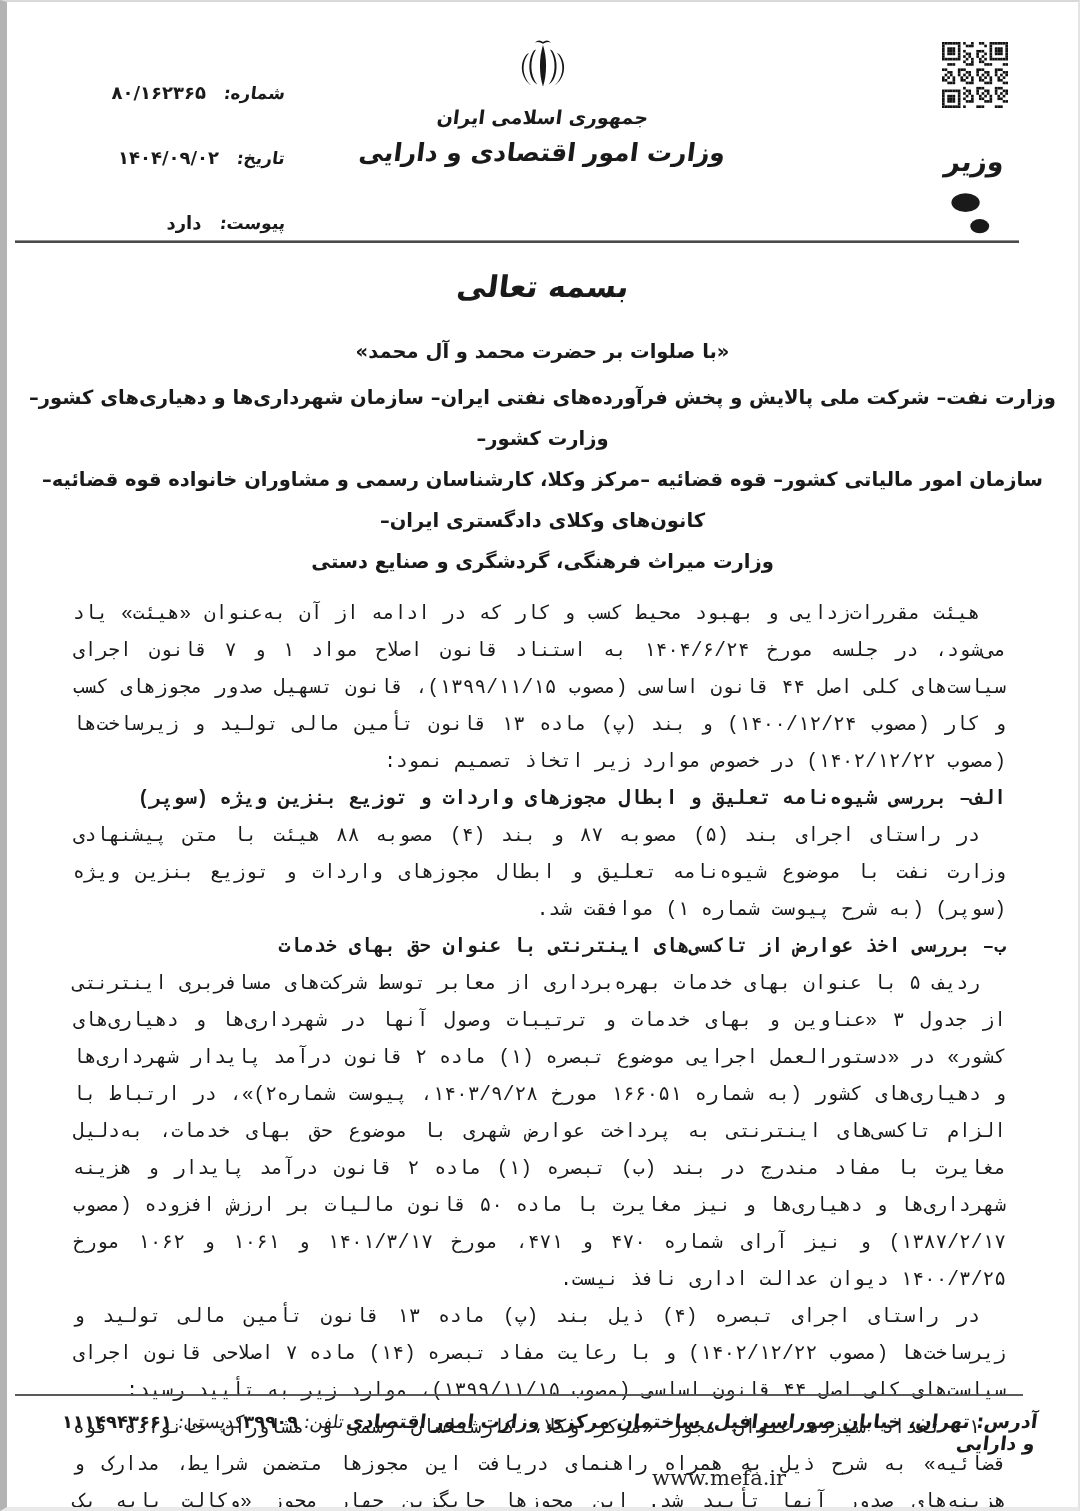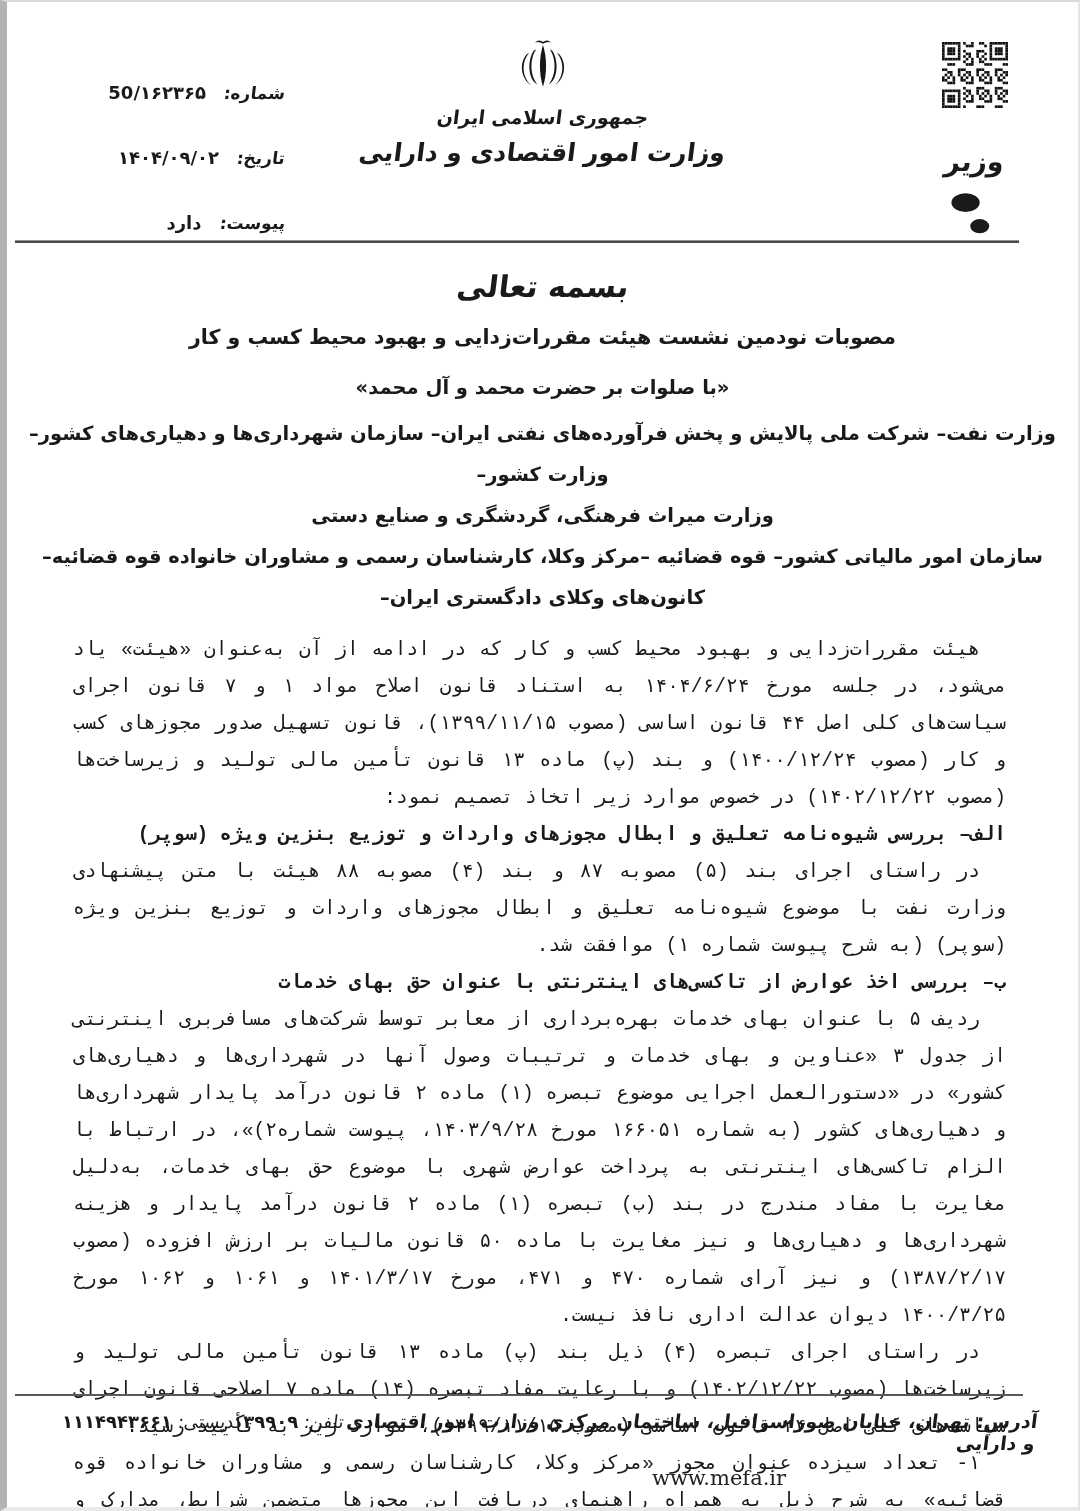--- a/index.html
+++ b/index.html
@@ -66,21 +66,21 @@
              transform: translateX(170px); font-family: "DejaVu Serif", serif; color: #222; }
 </style>
 </head>
 <body>
 
 <div class="page">
 
   <div class="meta">
     <div class="meta-row">
       <span class="meta-label nastaliq">شماره:</span>
-      <span class="meta-value">50/۱۶۲۳۶۵</span>
+      <span class="meta-value">۸۰/۱۶۲۳۶۵</span>
     </div>
     <div class="meta-row">
       <span class="meta-label nastaliq">تاریخ:</span>
       <span class="meta-value">۱۴۰۴/۰۹/۰۲</span>
     </div>
     <div class="meta-row">
       <span class="meta-label nastaliq">پیوست:</span>
       <span class="meta-value">دارد</span>
     </div>
   </div>
@@ -371,27 +371,26 @@
             <ellipse cx="8" cy="8" rx="2" ry="1.5"></ellipse>
           </g>
         </svg>
     </div>
   </div>
 
   <div class="top-rule"></div>
 
   <div class="content">
     <div class="basmala"><span class="nastaliq">بسمه تعالی</span></div>
-    <div class="title-main">مصوبات نودمین نشست هیئت مقررات‌زدایی و بهبود محیط کسب و کار</div>
     <div class="salawat">«با صلوات بر حضرت محمد و آل محمد»</div>
 
     <div class="recipients">
       <div>وزارت نفت– شرکت ملی پالایش و پخش فرآورده‌های نفتی ایران– سازمان شهرداری‌ها و دهیاری‌های کشور–وزارت کشور–</div>
+      <div>سازمان امور مالیاتی کشور– قوه قضائیه –مرکز وکلا، کارشناسان رسمی و مشاوران خانواده قوه قضائیه– کانون‌های وکلای دادگستری ایران–</div>
       <div>وزارت میراث فرهنگی، گردشگری و صنایع دستی</div>
-      <div>سازمان امور مالیاتی کشور– قوه قضائیه –مرکز وکلا، کارشناسان رسمی و مشاوران خانواده قوه قضائیه– کانون‌های وکلای دادگستری ایران–</div>
     </div>
 
     <div class="body-text">
       <p>هیئت مقررات‌زدایی و بهبود محیط کسب و کار که در ادامه از آن به‌عنوان «هیئت» یاد می‌شود، در جلسه مورخ ۱۴۰۴/۶/۲۴ به استناد قانون اصلاح مواد ۱ و ۷ قانون اجرای سیاست‌های کلی اصل ۴۴ قانون اساسی (مصوب ۱۳۹۹/۱۱/۱۵)، قانون تسهیل صدور مجوزهای کسب و کار (مصوب ۱۴۰۰/۱۲/۲۴) و بند (پ) ماده ۱۳ قانون تأمین مالی تولید و زیرساخت‌ها (مصوب ۱۴۰۲/۱۲/۲۲) در خصوص موارد زیر اتخاذ تصمیم نمود:</p>
       <h3>الف– بررسی شیوه‌نامه تعلیق و ابطال مجوزهای واردات و توزیع بنزین ویژه (سوپر)</h3>
       <p>در راستای اجرای بند (۵) مصوبه ۸۷ و بند (۴) مصوبه ۸۸ هیئت با متن پیشنهادی وزارت نفت با موضوع شیوه‌نامه تعلیق و ابطال مجوزهای واردات و توزیع بنزین ویژه (سوپر) (به شرح پیوست شماره ۱) موافقت شد.</p>
       <h3>ب– بررسی اخذ عوارض از تاکسی‌های اینترنتی با عنوان حق بهای خدمات</h3>
       <p>ردیف ۵ با عنوان بهای خدمات بهره‌برداری از معابر توسط شرکت‌های مسافربری اینترنتی از جدول ۳ «عناوین و بهای خدمات و ترتیبات وصول آنها در شهرداری‌ها و دهیاری‌های کشور» در «دستورالعمل اجرایی موضوع تبصره (۱) ماده ۲ قانون درآمد پایدار شهرداری‌ها و دهیاری‌های کشور (به شماره ۱۶۶۰۵۱ مورخ ۱۴۰۳/۹/۲۸، پیوست شماره۲)»، در ارتباط با الزام تاکسی‌های اینترنتی به پرداخت عوارض شهری با موضوع حق بهای خدمات، به‌دلیل مغایرت با مفاد مندرج در بند (ب) تبصره (۱) ماده ۲ قانون درآمد پایدار و هزینه شهرداری‌ها و دهیاری‌ها و نیز مغایرت با ماده ۵۰ قانون مالیات بر ارزش افزوده (مصوب ۱۳۸۷/۲/۱۷) و نیز آرای شماره ۴۷۰ و ۴۷۱، مورخ ۱۴۰۱/۳/۱۷ و ۱۰۶۱ و ۱۰۶۲ مورخ ۱۴۰۰/۳/۲۵ دیوان عدالت اداری نافذ نیست.</p>
       <p>در راستای اجرای تبصره (۴) ذیل بند (پ) ماده ۱۳ قانون تأمین مالی تولید و زیرساخت‌ها (مصوب ۱۴۰۲/۱۲/۲۲) و با رعایت مفاد تبصره (۱۴) ماده ۷ اصلاحی قانون اجرای سیاست‌های کلی اصل ۴۴ قانون اساسی (مصوب ۱۳۹۹/۱۱/۱۵)، موارد زیر به تأیید رسید:</p>
       <p>۱- تعداد سیزده عنوان مجوز «مرکز وکلا، کارشناسان رسمی و مشاوران خانواده قوه قضائیه» به شرح ذیل به همراه راهنمای دریافت این مجوزها متضمن شرایط، مدارک و هزینه‌های صدور آنها تأیید شد. این مجوزها جایگزین چهار مجوز «وکالت پایه یک دادگستری»، «کارشناس رسمی دادگستری قوه قضائیه جمهوری اسلامی ایران»، «مشاوره خانواده» و «تأسیس مرکز مشاوره خانواده» مصوب شصت و نهمین نشست هیئت به شماره ۸۰/۱۸۲۳۱۴ مورخ ۱۴۰۱/۹/۶ و یک مجوز «پروانه تأسیس</p>

